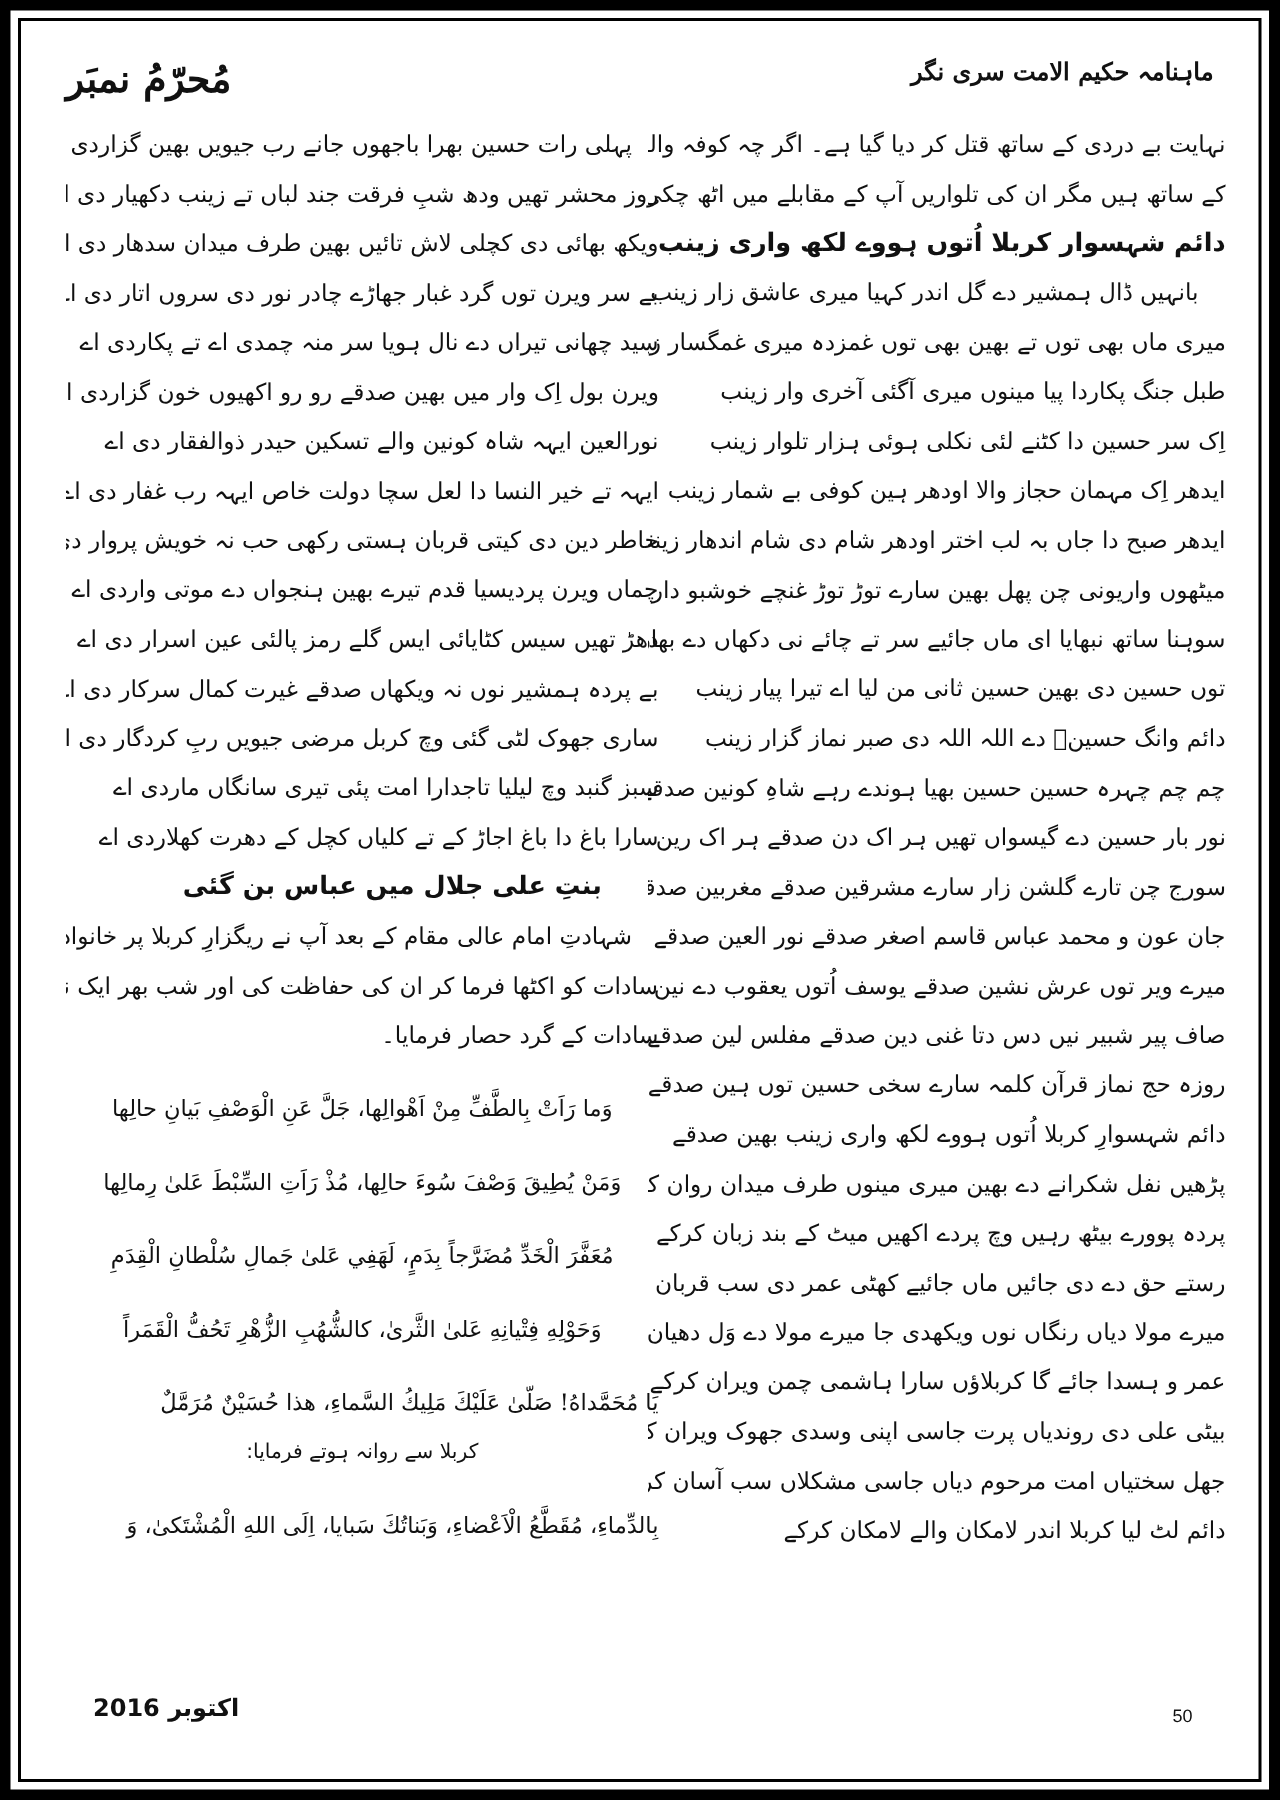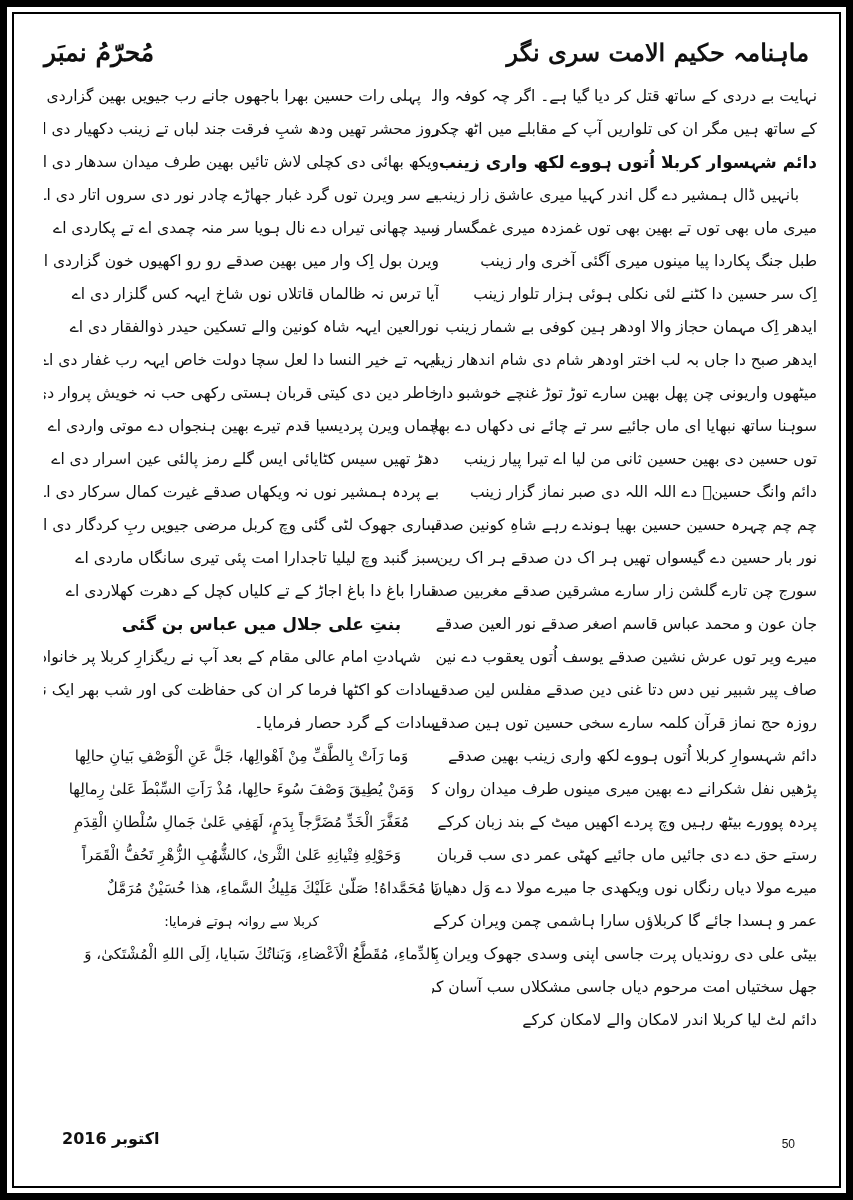--- a/index.html
+++ b/index.html
@@ -23,21 +23,21 @@
     position: absolute; left: 0; top: 0; right: 0; bottom: 0;
     color: #111;
   }
   .header {
     position: absolute; top: 22px; left: 20px; right: 20px; height: 40px;
     direction: rtl;
   }
   .header .mag-title {
     position: absolute; right: 10px; top: 2px;
     font-family: "DejaVu Serif", serif;
-    font-weight: bold; font-size: 24px;
+    font-weight: bold; font-size: 16px;
   }
   .header .issue-title {
     position: absolute; left: 10px; top: 2px;
     font-family: "DejaVu Serif", serif;
     font-weight: bold; font-size: 25px;
   }
   .col {
     position: absolute; top: 66px;
     direction: rtl; text-align: right;
     font-family: "DejaVu Sans", sans-serif;
@@ -46,21 +46,21 @@
   }
   .col-right { right: 22px; width: 385px; }
   .col-left { left: 30px; width: 395px; }
   .line { white-space: nowrap; overflow: hidden; display: block; }
   .indent { padding-right: 18px; }
   .heading {
     font-weight: bold; font-size: 17px;
     white-space: nowrap;
   }
   .heading-center { text-align: center; padding-left: 40px; }
-  .arabic { font-family: "DejaVu Serif", serif; font-size: 15px; }
+  .arabic { font-family: "DejaVu Serif", serif; font-size: 15px; margin-top: 16px; }
   .center { text-align: center; }
   .small { font-size: 13.5px; }
   .footer-page {
     position: absolute; right: 44px; top: 1123px;
     font-family: "Liberation Sans", sans-serif; font-size: 12px;
   }
   .footer-date {
     position: absolute; left: 48px; top: 1115px;
     direction: rtl;
     font-family: "DejaVu Sans", sans-serif; font-weight: bold; font-size: 16px;
@@ -110,21 +110,20 @@
         <span class="line">دائم لٹ لیا کربلا اندر لامکان والے لامکان کرکے</span>
       </div>
 
       <div class="col col-left">
         <span class="line indent">پہلی رات حسین بھرا باجھوں جانے رب جیویں بھین گزاردی اے</span>
         <span class="line">روز محشر تھیں ودھ شبِ فرقت جند لباں تے زینب دکھیار دی اے</span>
         <span class="line">ویکھ بھائی دی کچلی لاش تائیں بھین طرف میدان سدھار دی اے</span>
         <span class="line">بے سر ویرن توں گرد غبار جھاڑے چادر نور دی سروں اتار دی اے</span>
         <span class="line">سید چھانی تیراں دے نال ہویا سر منہ چمدی اے تے پکاردی اے</span>
         <span class="line">ویرن بول اِک وار میں بھین صدقے رو رو اکھیوں خون گزاردی اے</span>
-        <span class="line">آیا ترس نہ ظالماں قاتلاں نوں شاخ ایہہ کس گلزار دی اے</span>
         <span class="line">نورالعین ایہہ شاہ کونین والے تسکین حیدر ذوالفقار دی اے</span>
         <span class="line">ایہہ تے خیر النسا دا لعل سچا دولت خاص ایہہ رب غفار دی اے</span>
         <span class="line">خاطر دین دی کیتی قربان ہستی رکھی حب نہ خویش پروار دی اے</span>
         <span class="line">چماں ویرن پردیسیا قدم تیرے بھین ہنجواں دے موتی واردی اے</span>
         <span class="line">دھڑ تھیں سیس کٹایائی ایس گلے رمز پالئی عین اسرار دی اے</span>
         <span class="line">بے پردہ ہمشیر نوں نہ ویکھاں صدقے غیرت کمال سرکار دی اے</span>
         <span class="line">ساری جھوک لٹی گئی وچ کربل مرضی جیویں ربِ کردگار دی اے</span>
         <span class="line">سبز گنبد وچ لیلیا تاجدارا امت پئی تیری سانگاں ماردی اے</span>
         <span class="line">سارا باغ دا باغ اجاڑ کے تے کلیاں کچل کے دھرت کھلاردی اے</span>
         <span class="line heading heading-center">بنتِ علی جلال میں عباس بن گئی</span>

